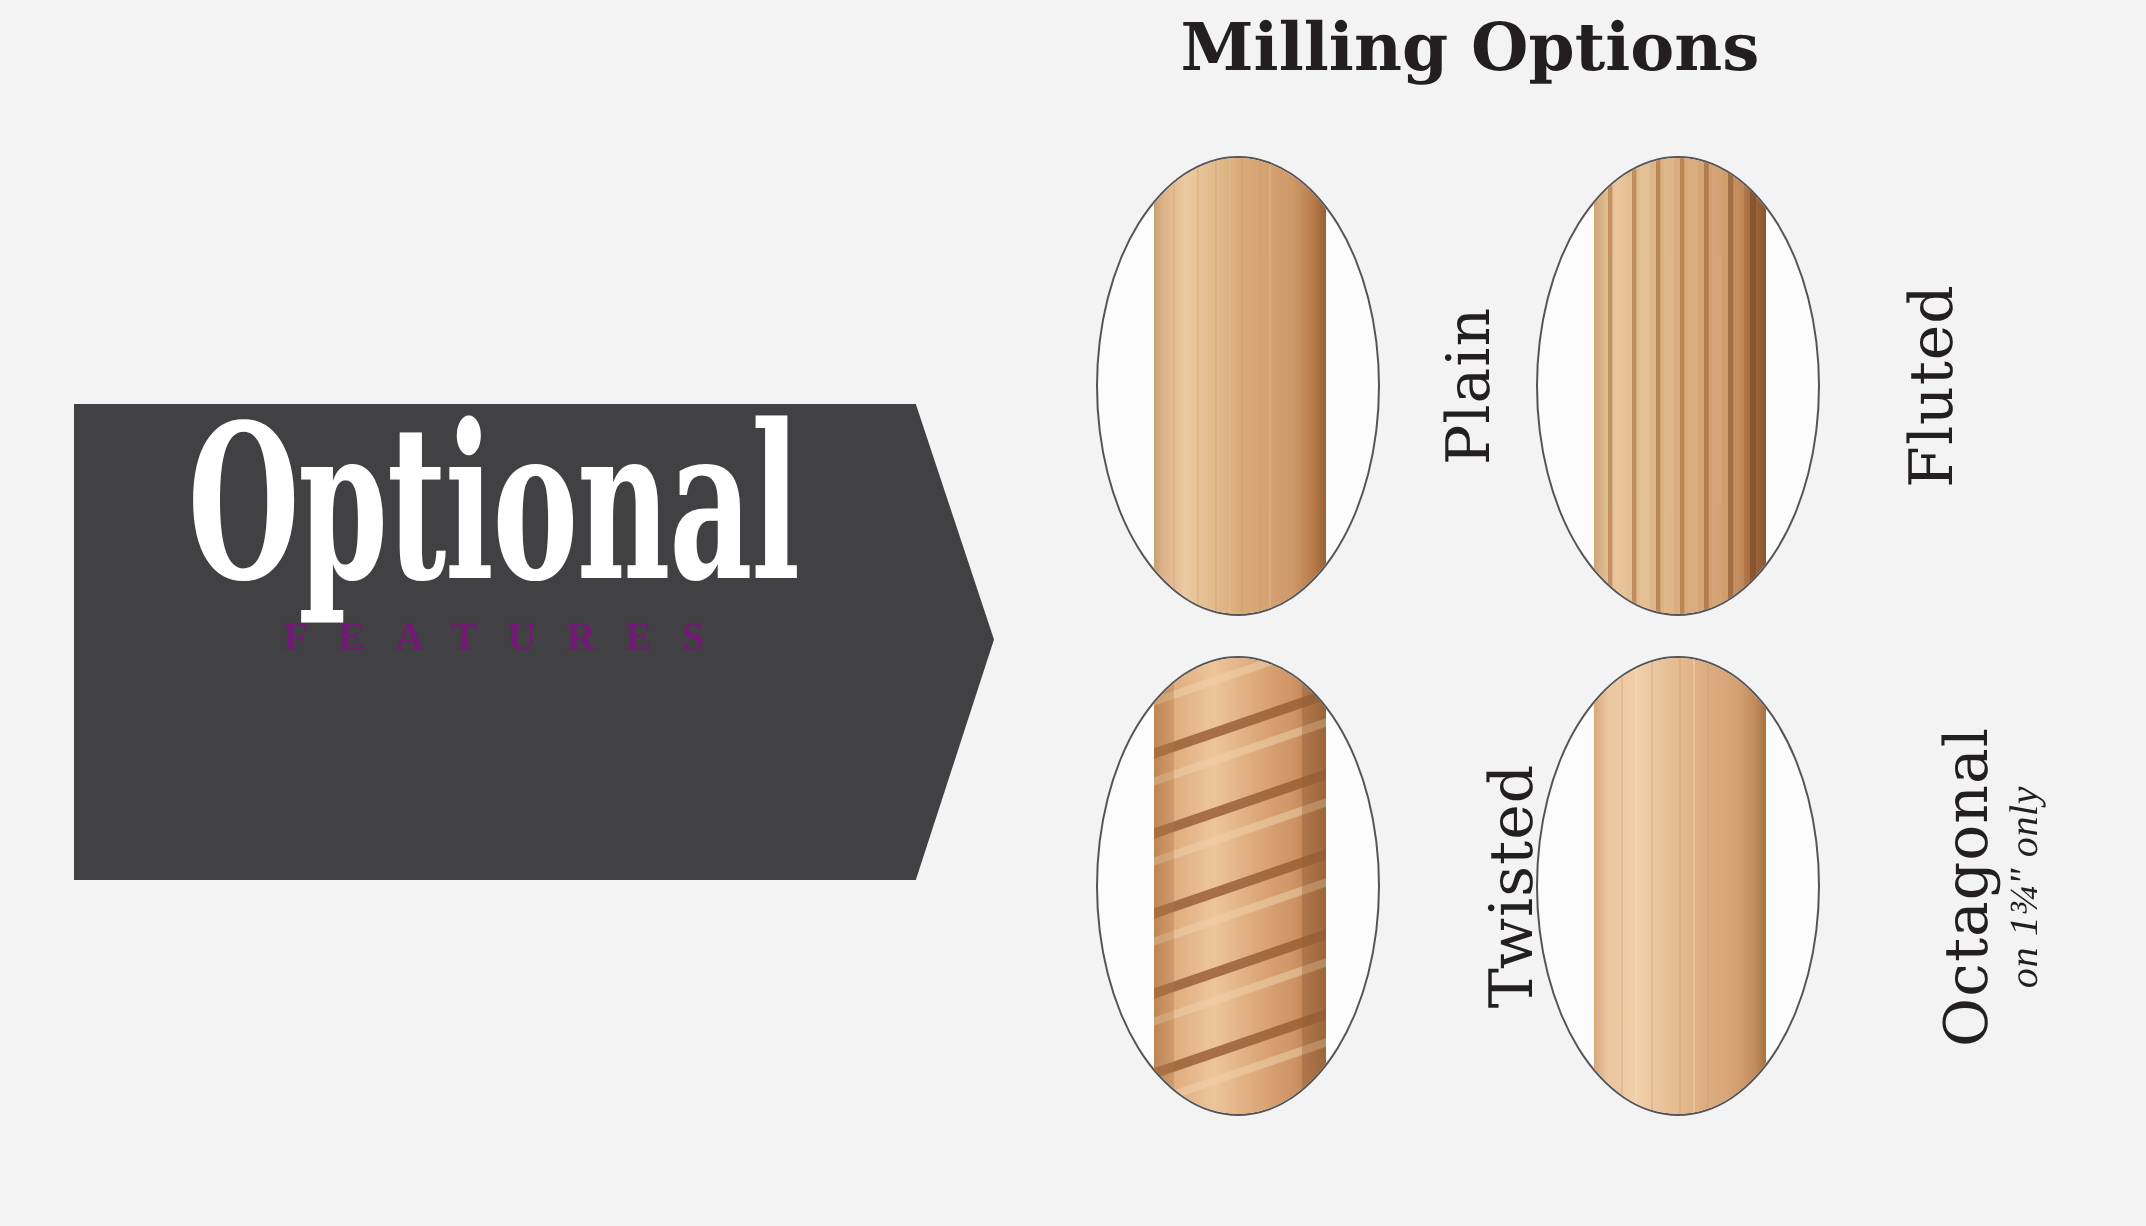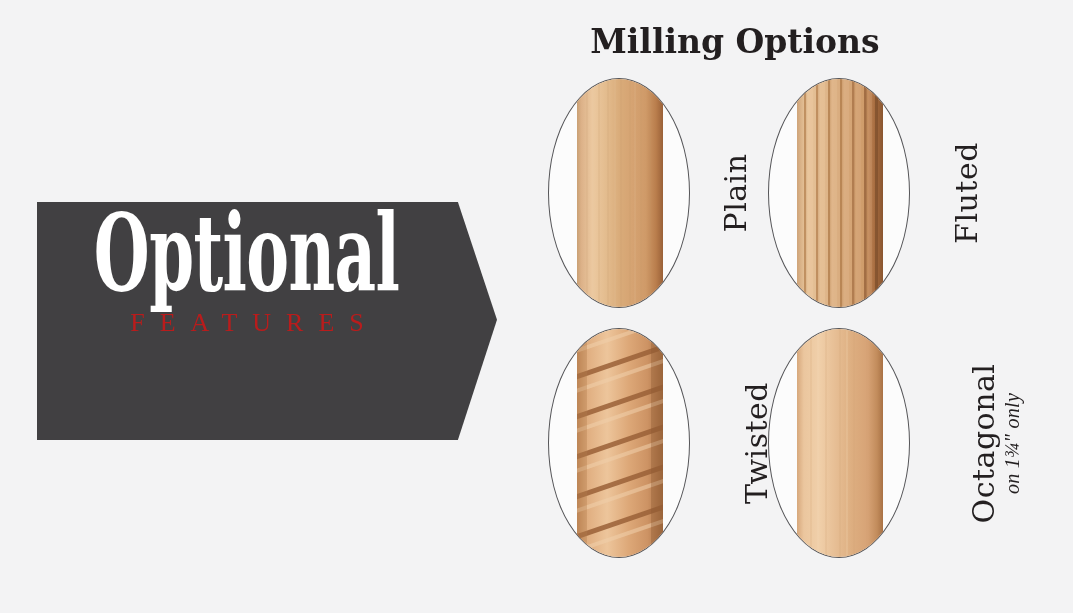--- a/index.html
+++ b/index.html
@@ -55,35 +55,35 @@
     font-size: 107px;
     line-height: 0.95;
     letter-spacing: -1px;
     transform: scaleX(0.60);
     transform-origin: center center;
     white-space: nowrap;
     margin: 0 0 2px 0;
     padding: 0;
   }
   .badge-sub {
-    color: #b91c1c;
+    color: #701a75;
     font-family: "Liberation Serif", serif;
-    font-weight: 400;
-    font-size: 26px;
+    font-weight: 700;
+    font-size: 20px;
     letter-spacing: 15px;
     text-indent: 15px;
     white-space: nowrap;
     margin: 2px 0 0 0;
   }
 
   
   .panel-title {
     position: absolute;
     left: 530px;
-    top: 22px;
+    top: 4px;
     width: 410px;
     text-align: center;
     font-family: "DejaVu Serif", "Liberation Serif", serif;
     font-weight: 700;
     font-size: 33px;
     color: #231f20;
     letter-spacing: 0px;
   }
 
   .sample {

